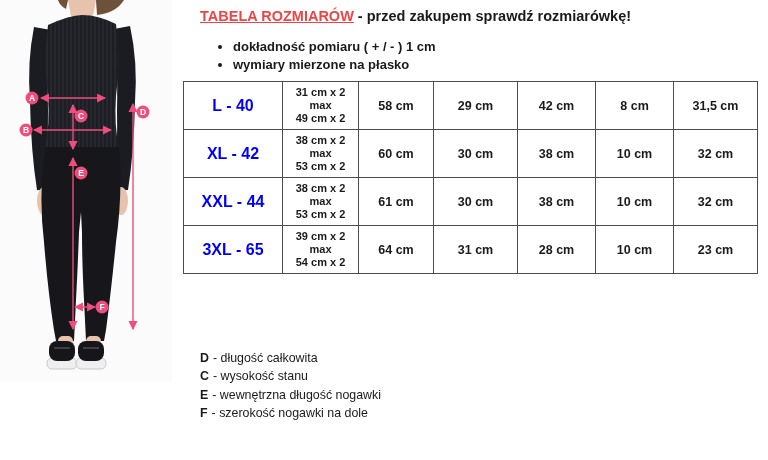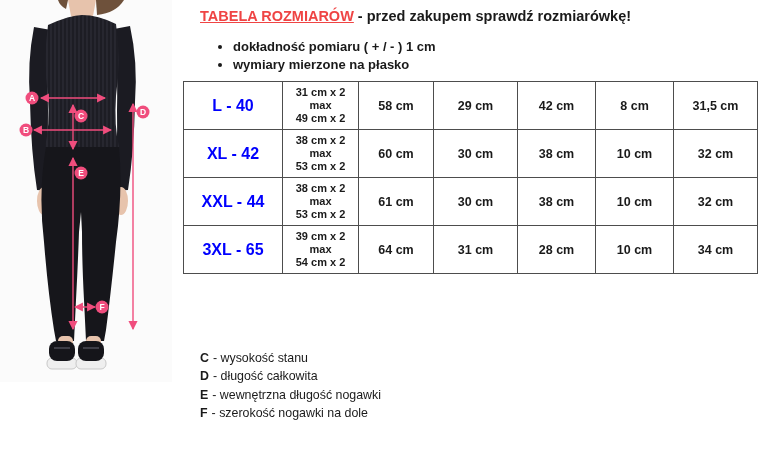--- a/index.html
+++ b/index.html
@@ -164,25 +164,25 @@
       <td class="size-label">3XL - 65</td>
       <td class="waist-cell">
         <span>39 cm x 2</span>
         <span>max</span>
         <span>54 cm x 2</span>
       </td>
       <td class="val-cell">64 cm</td>
       <td class="val-cell">31 cm</td>
       <td class="val-cell">28 cm</td>
       <td class="val-cell">10 cm</td>
-      <td class="val-cell">34 cm</td>
+      <td class="val-cell">23 cm</td>
     </tr>
   </tbody>
     </table>
 
   <div id="legend" class="abs">
+    <div><b>D</b><span class="ltxt">- długość całkowita</span></div>
     <div><b>C</b><span class="ltxt">- wysokość stanu</span></div>
-    <div><b>D</b><span class="ltxt">- długość całkowita</span></div>
     <div><b>E</b><span class="ltxt">- wewnętrzna długość nogawki</span></div>
     <div><b>F</b><span class="ltxt">- szerokość nogawki na dole</span></div>
   </div>
 
 </div>
 
 </body></html>

